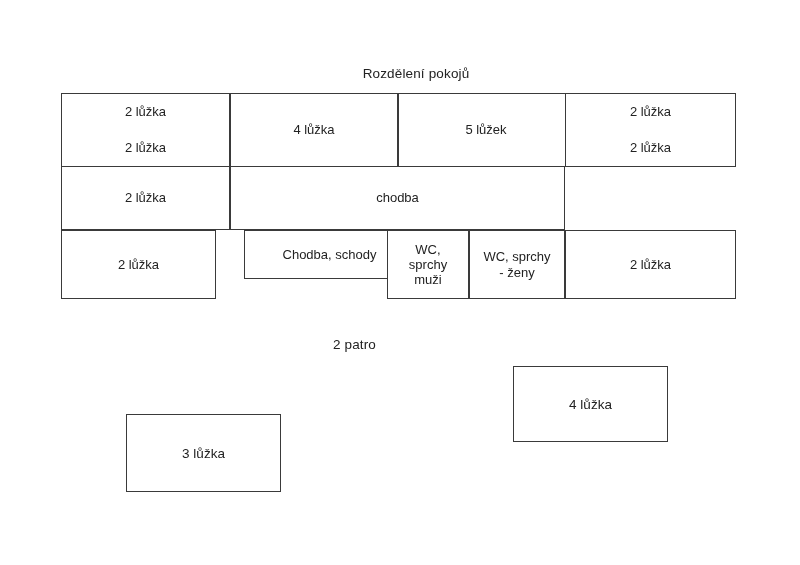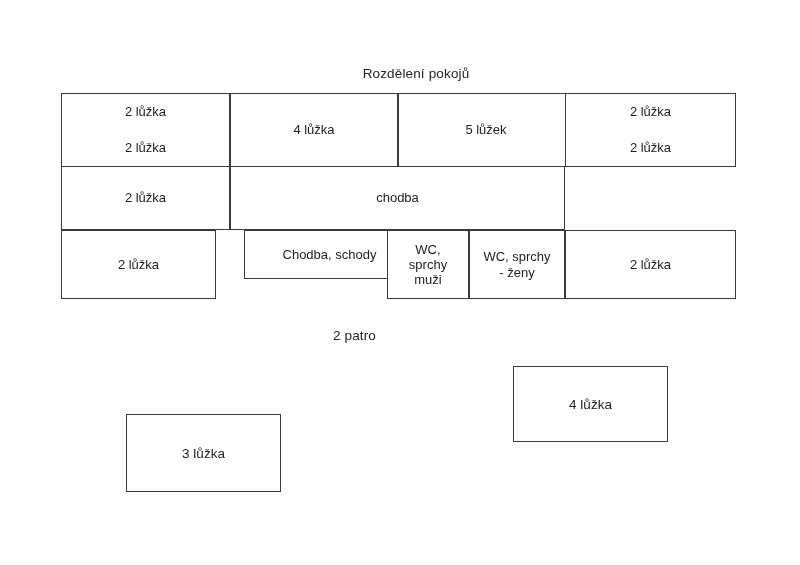--- a/index.html
+++ b/index.html
@@ -34,21 +34,21 @@
     white-space: nowrap;
   }
   #floor-plan-title {
     left: 0;
     top: 66px;
     width: 800px;
     padding-left: 16px;
   }
   #second-floor-title {
     left: 0;
-    top: 328px;
+    top: 337px;
     width: 709px;
   }
 
   
   #room-grid {
     position: absolute;
     left: 62px;
     top: 94px;
     width: 675px;
     height: 206px;

